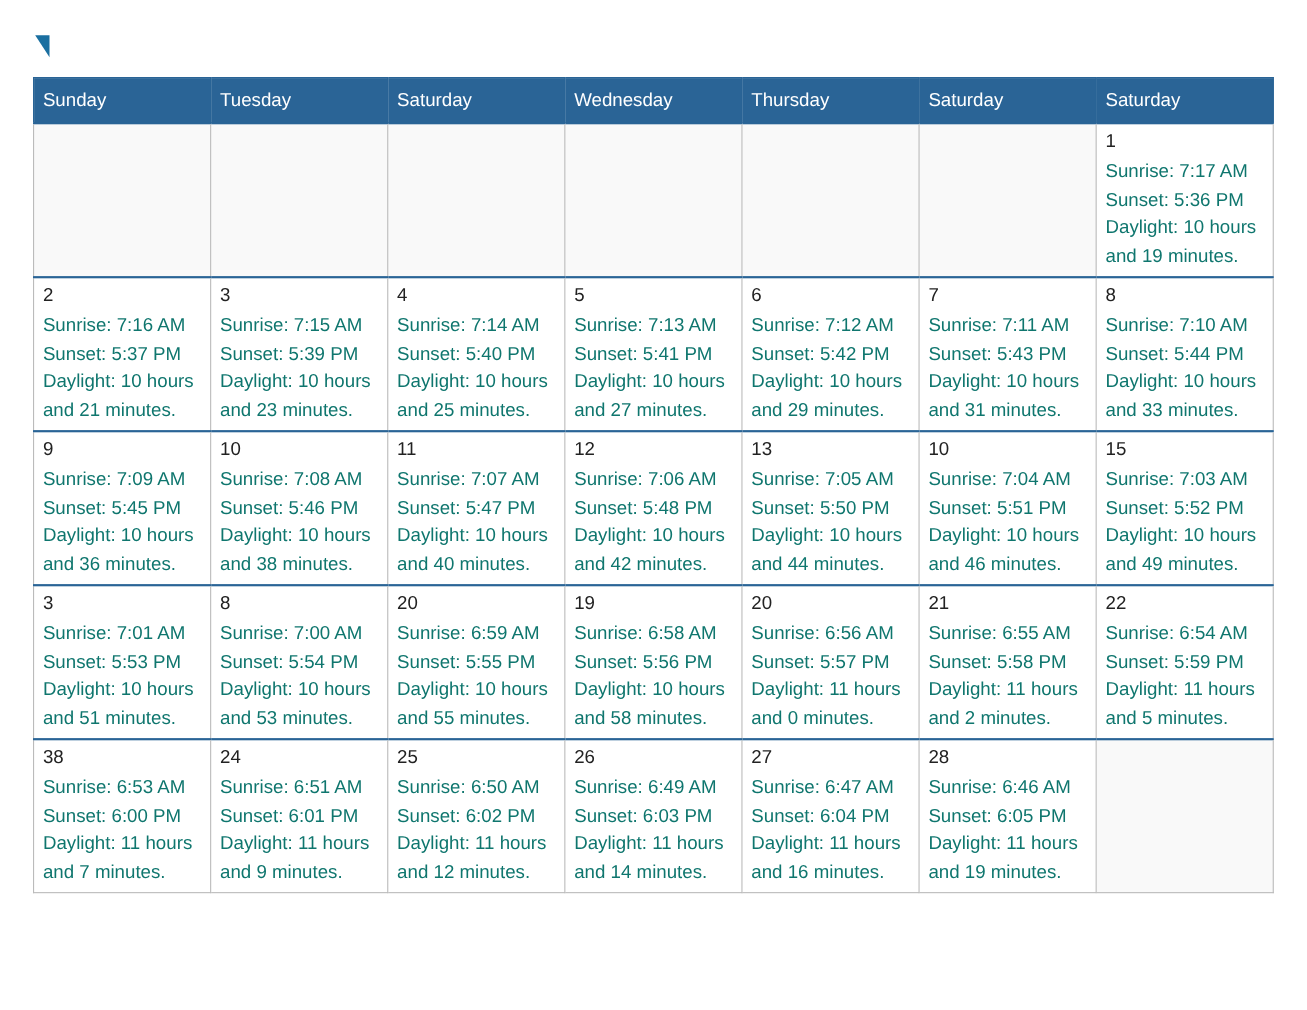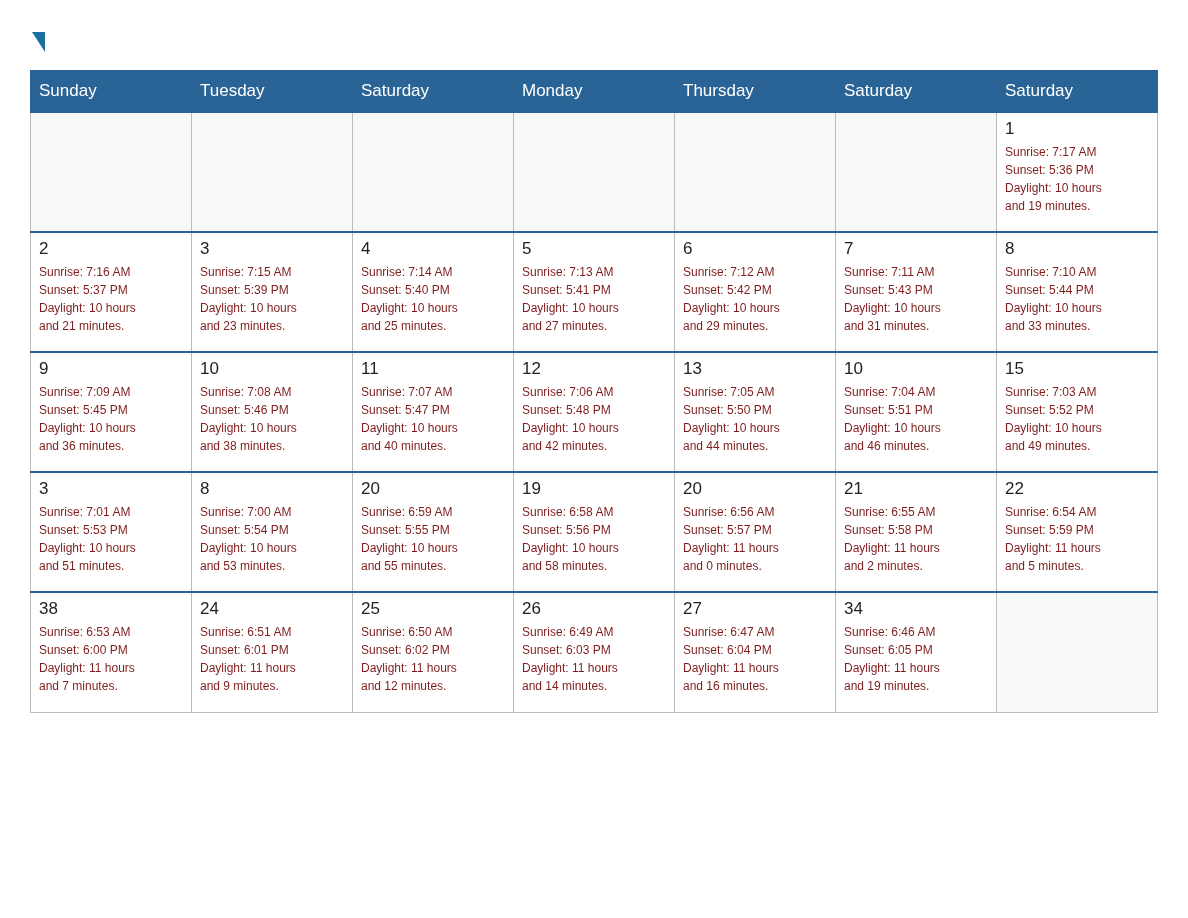--- a/index.html
+++ b/index.html
@@ -70,22 +70,22 @@
       min-height: 110px;
       height: 120px;
     }
     .day-number {
       font-size: 17px;
       color: #222;
       font-weight: normal;
       margin-bottom: 4px;
     }
     .day-info {
-      font-size: 12px;
-      color: #7f1d1d;
+      font-size: 17px;
+      color: #0f766e;
       line-height: 1.5;
     }
     .empty-cell {
       background: #f9f9f9;
     }
     tr.week-row td {
       border-top: 2px solid #2a6496;
     }
   </style>
 </head>
@@ -106,21 +106,21 @@
     <div class="subtitle"></div>
   </div>
 </div>
 
 <table class="calendar">
   <thead>
     <tr>
     <th>Sunday</th>
         <th>Tuesday</th>
         <th>Saturday</th>
-        <th>Monday</th>
+        <th>Wednesday</th>
         <th>Thursday</th>
         <th>Saturday</th>
         <th>Saturday</th>
       </tr>
   </thead>
   <tbody id="calendar-body">
   <tr class="week-row">
         <td class="empty-cell"></td>
         <td class="empty-cell"></td>
         <td class="empty-cell"></td>
@@ -237,19 +237,19 @@
         </td>
         <td>
           <div class="day-number">26</div>
           <div class="day-info">Sunrise: 6:49 AM<br>Sunset: 6:03 PM<br>Daylight: 11 hours<br>and 14 minutes.</div>
         </td>
         <td>
           <div class="day-number">27</div>
           <div class="day-info">Sunrise: 6:47 AM<br>Sunset: 6:04 PM<br>Daylight: 11 hours<br>and 16 minutes.</div>
         </td>
         <td>
-          <div class="day-number">34</div>
+          <div class="day-number">28</div>
           <div class="day-info">Sunrise: 6:46 AM<br>Sunset: 6:05 PM<br>Daylight: 11 hours<br>and 19 minutes.</div>
         </td>
         <td class="empty-cell"></td>
       </tr>
     </tbody>
 </table>
 
 </body></html>

